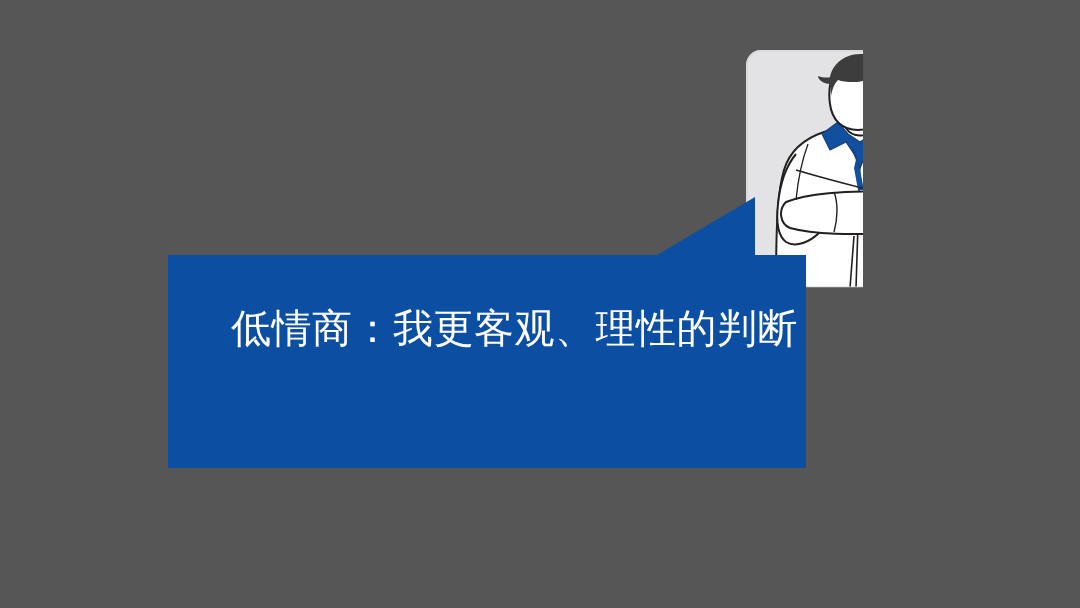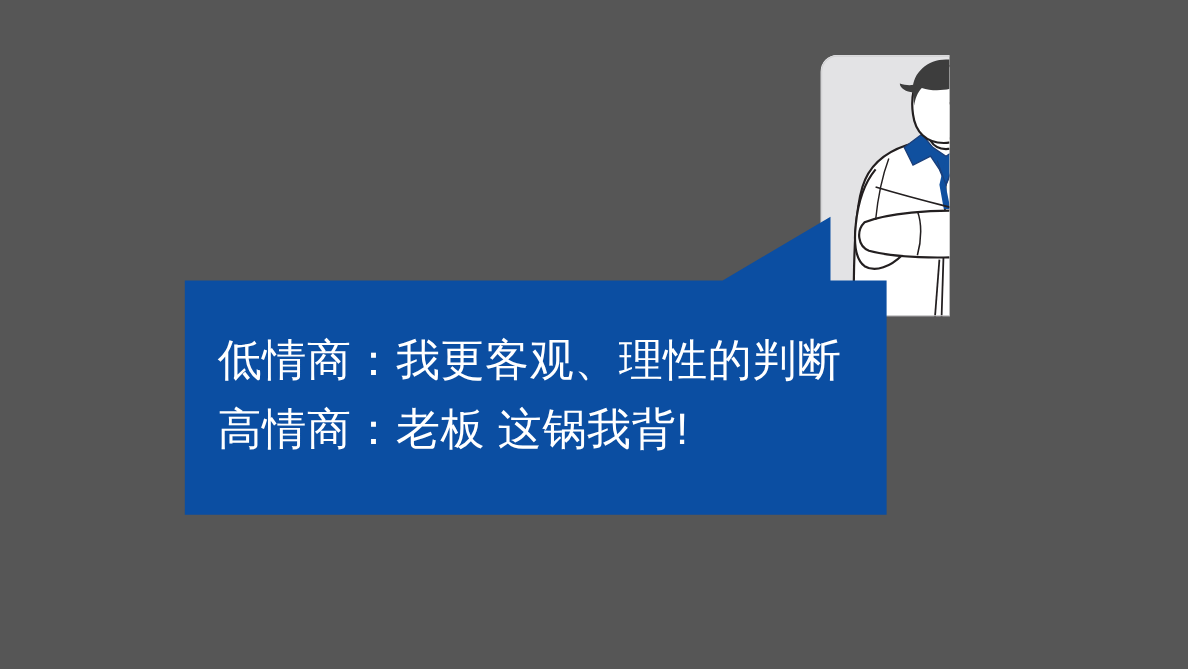--- a/index.html
+++ b/index.html
@@ -7,20 +7,21 @@
     padding: 0;
     background: #565656;
   }
   #stage {
     position: relative;
     width: 863px;
     height: 608px;
     background: #565656;
     overflow: hidden;
     font-family: "Liberation Sans", "DejaVu Sans", sans-serif;
+    text-align: right;
   }
 
   
   #avatar-card {
     position: absolute;
     left: 746px;
     top: 50px;
     width: 228px;
     height: 238px;
     background: #e3e3e5;
@@ -163,16 +164,15 @@
       <rect x="1" y="1" width="226" height="236" rx="14" ry="14" fill="none" stroke="#d2d2d4" stroke-width="1"></rect>
     </svg>
   </div>
 
   <svg id="speech-bubble" viewBox="0 0 1080 608" xmlns="http://www.w3.org/2000/svg">
     <polygon points="168,255 657,255 755,197 755,255 806,255 806,468 168,468" fill="#0b4ea2"></polygon>
   </svg>
 
   <div id="bubble-text">
     <span class="line">低情商：我更客观、理性的判断</span>
-    <span class="line">高情商：老板 这锅我背!</span>
   </div>
 
 </div>
 
 </body></html>

